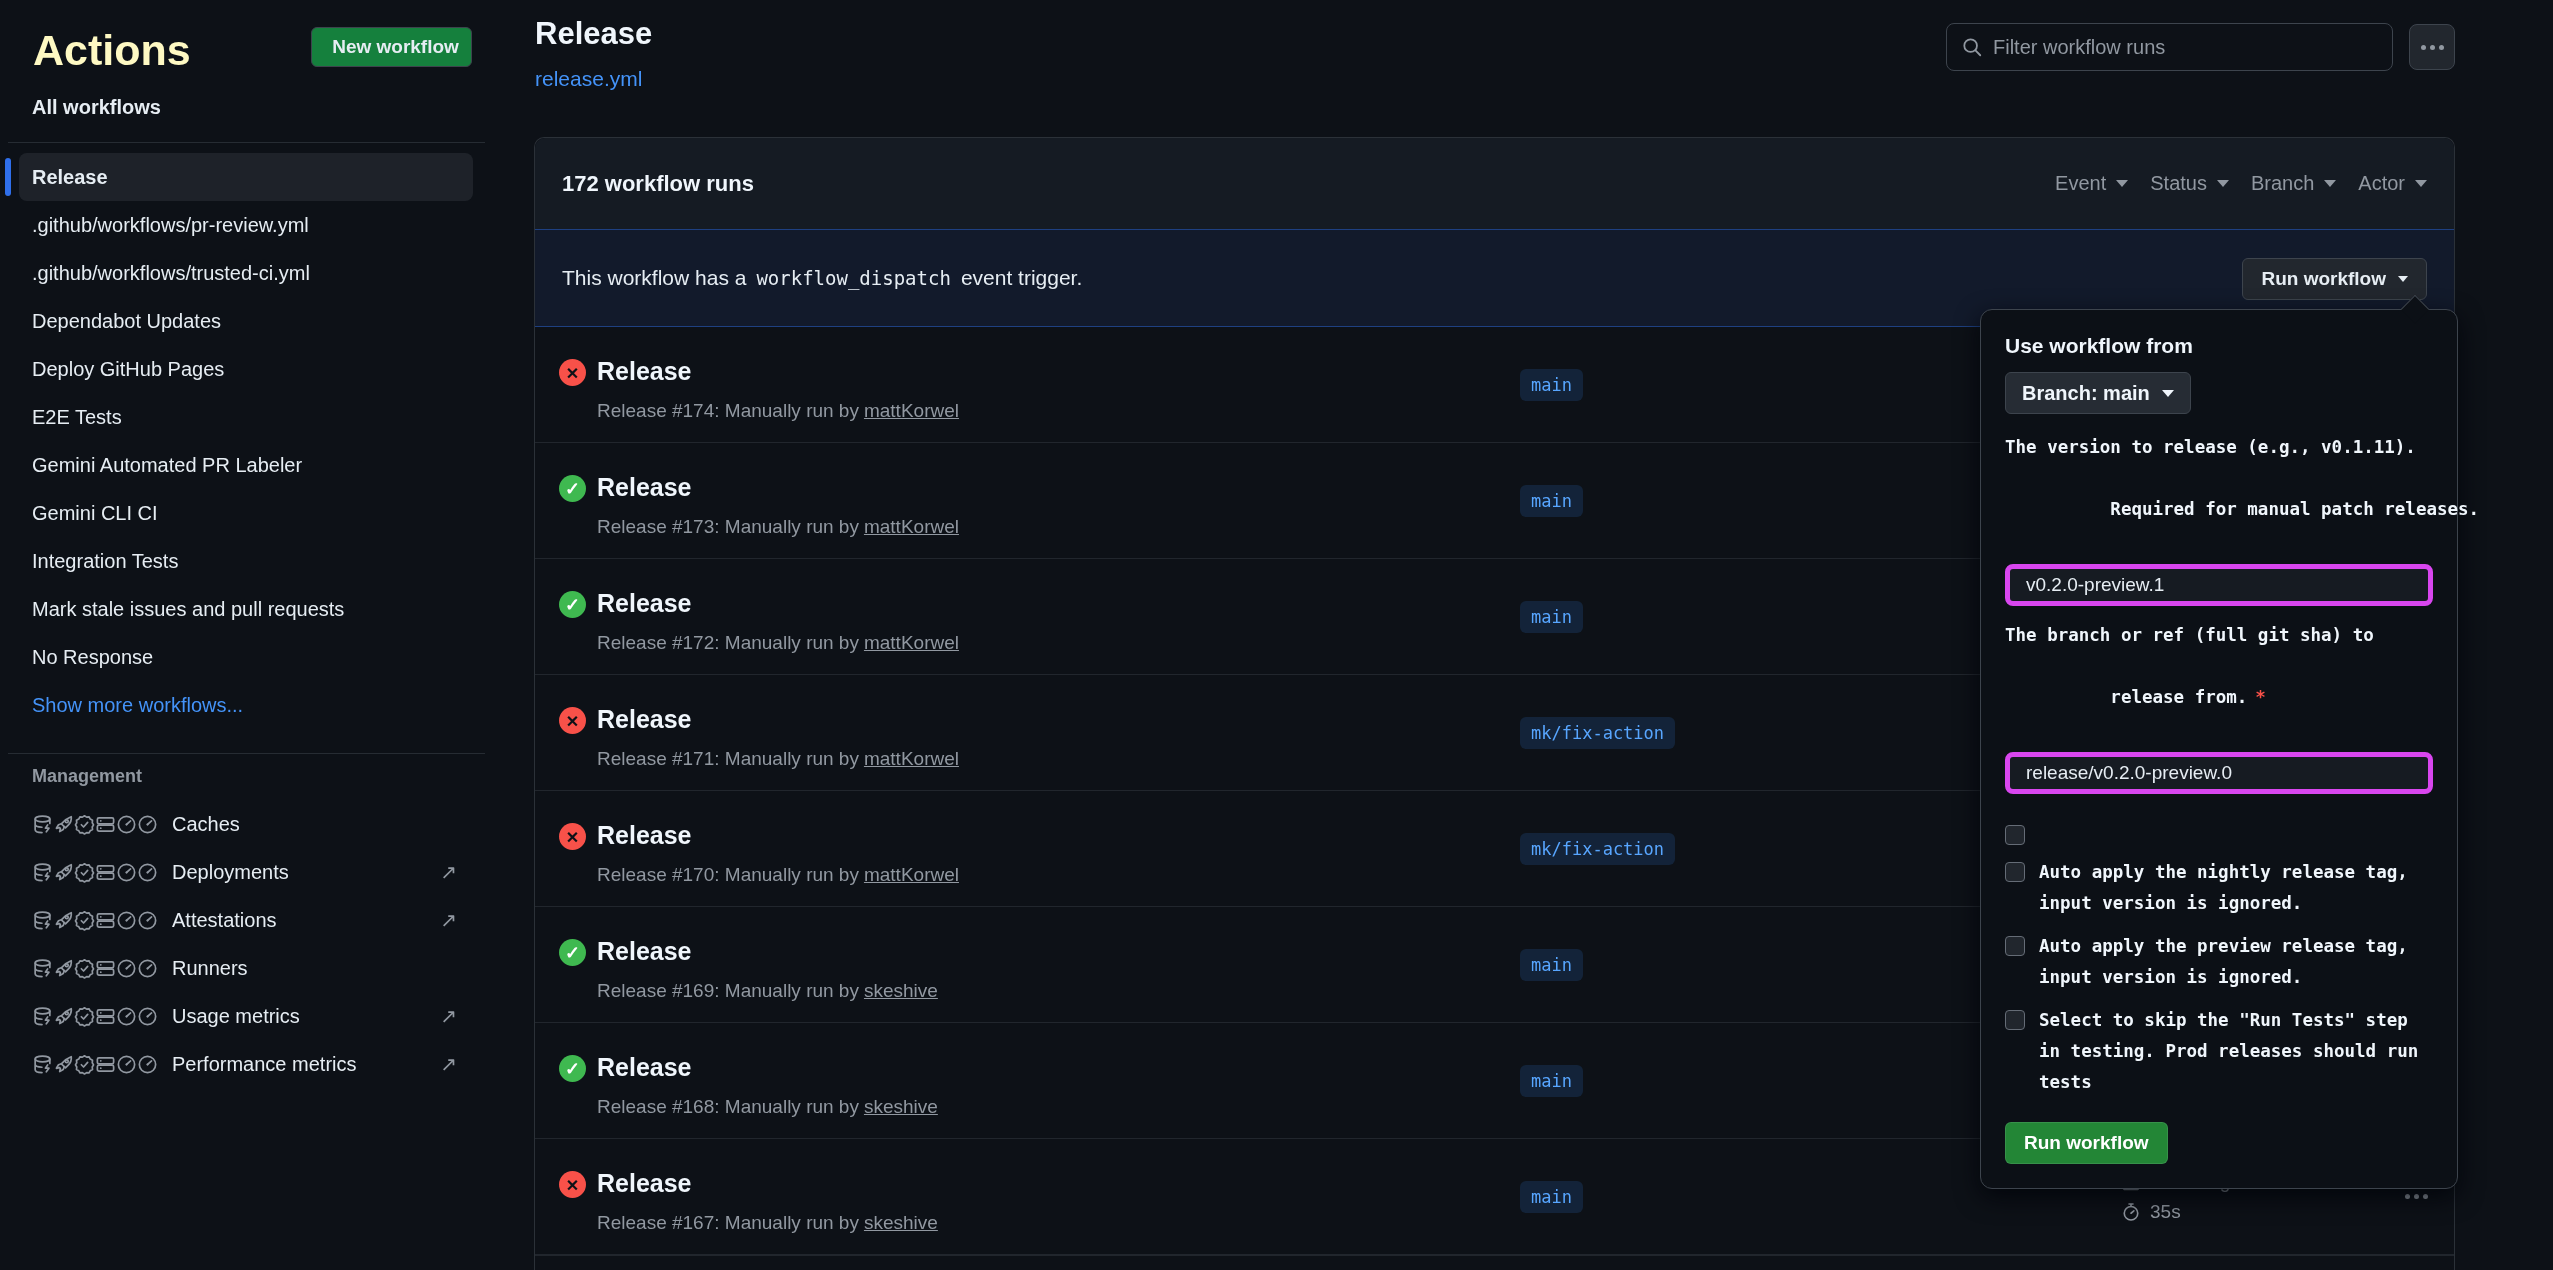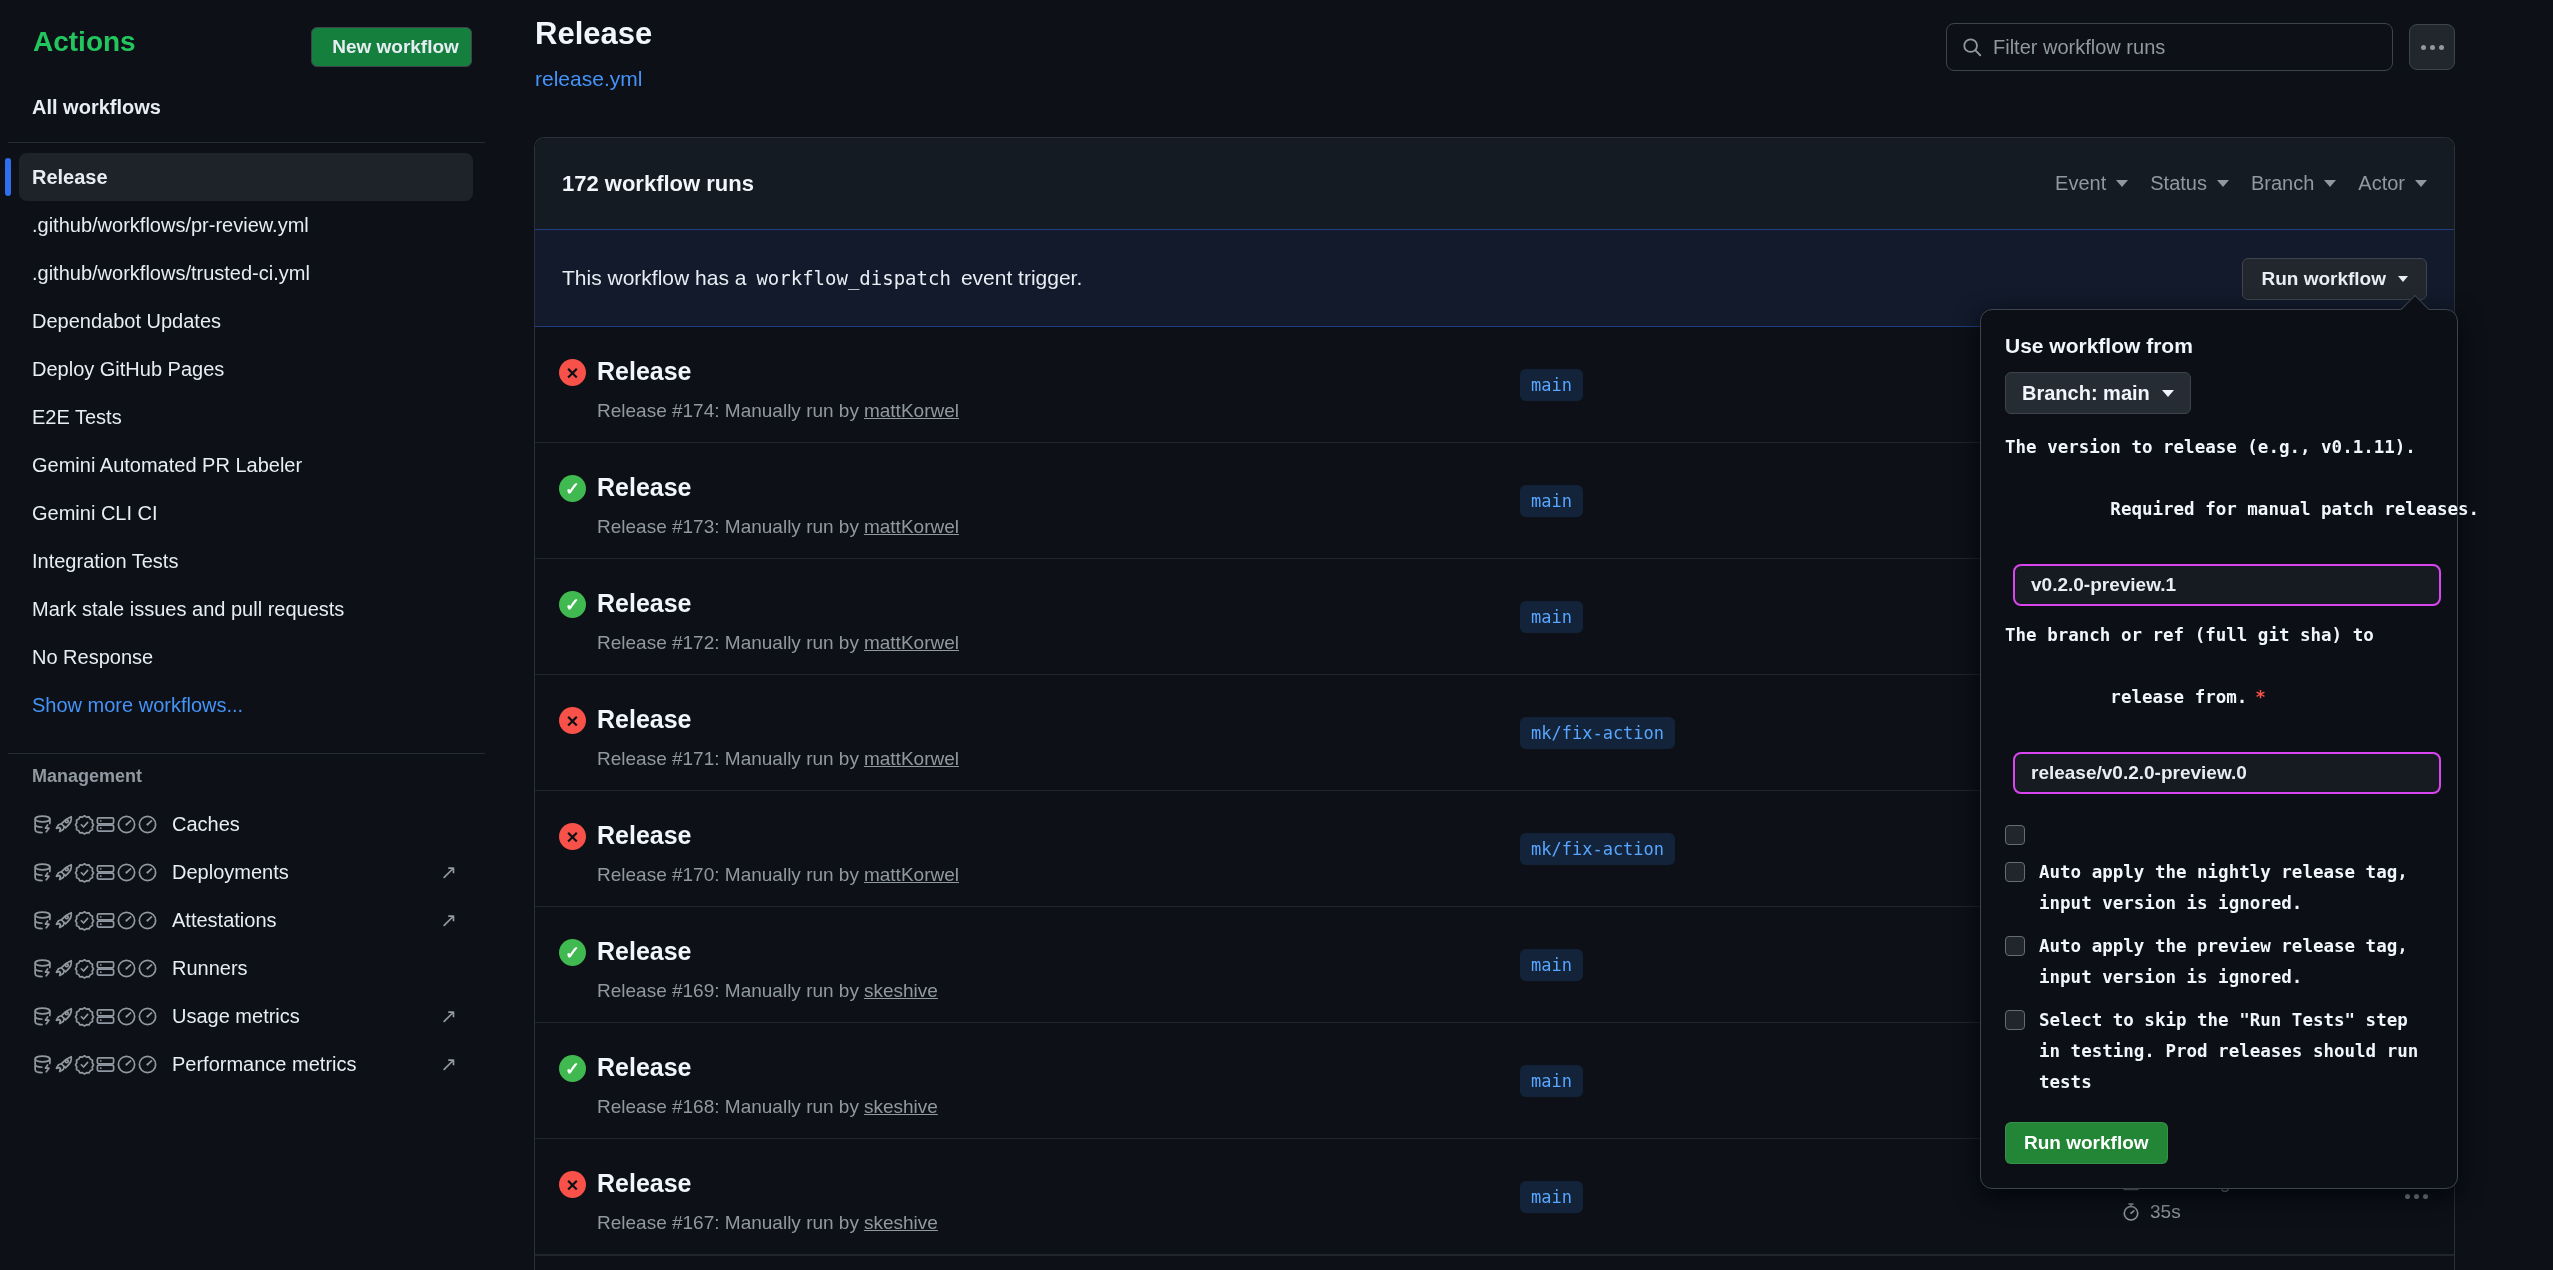--- a/index.html
+++ b/index.html
@@ -6,21 +6,21 @@
   html,body { width:2553px; height:1270px; overflow:hidden; }
   body {
     background:#0d1117; color:#e6edf3;
     font-family:"Liberation Sans", sans-serif;
     position:relative;
   }
   .mono { font-family:"DejaVu Sans Mono", monospace; }
 
   
   .sidebar { position:absolute; left:0; top:0; width:497px; height:1270px; }
-  .sidebar-title { position:absolute; left:33px; top:26px; font-size:28px; font-weight:700; color:#22c55e; }
+  .sidebar-title { position:absolute; left:33px; top:26px; font-size:43px; font-weight:700; color:#fef9c3; }
   .btn-new-workflow {
     position:absolute; left:311px; top:27px; width:161px; height:40px;
     background:#15803d; border:1px solid #3d444d; border-radius:6px;
     color:#e6edf3; font-size:19px; font-weight:700; font-family:inherit;
     display:flex; align-items:center; justify-content:center; cursor:pointer;padding-left:8px;
   }
   .all-workflows {
     position:absolute; left:19px; top:84px; width:454px; height:46px;
     display:flex; align-items:center; padding-left:13px; border-radius:8px;
     font-size:20px; color:#e6edf3; cursor:pointer;font-weight:bold;
@@ -133,23 +133,23 @@
   }
   .pop-title { font-size:21px; font-weight:700; color:#f0f6fc; margin-bottom:14px; }
   .btn-branch {
     height:42px; padding:0 16px; background:#262c34; border:1px solid #3d444d; border-radius:6px;
     color:#f0f6fc; font-size:20px; font-weight:700; font-family:inherit;
     display:inline-flex; align-items:center; gap:12px; cursor:pointer; margin-bottom:18px;
   }
   .field-desc { font-size:17.5px; font-weight:700; line-height:31px; color:#f0f6fc; white-space:pre; }
   .required-marker { color:#f85149; margin-left:8px; }
   .pop-input {
-    width:100%; height:42px; margin:8px 0 14px 8px; background:#161b22;
-    border:2px solid #d946ef; border-radius:8px; padding:0 16px;
-    color:#e6edf3; font-size:19px; font-family:inherit; outline:none;font-weight:bold;
+    width:100%; height:42px; margin:8px 0 14px 0; background:#161b22;
+    border:5px solid #d946ef; border-radius:8px; padding:0 16px;
+    color:#e6edf3; font-size:19px; font-family:inherit; outline:none;
   }
   .cb-row { display:flex; gap:14px; margin-top:12px; }
   .checkbox {
     width:20px; height:20px; margin-top:5px; flex:none;
     background:#21262d; border:1.5px solid #656c76; border-radius:4px; cursor:pointer;
   }
   .cb-label { font-size:17.5px; font-weight:700; line-height:31px; color:#f0f6fc; white-space:pre; cursor:default; }
   .btn-run-green {
     margin-top:24px; height:42px; padding:0 18px;
     background:#238636; border:1px solid rgba(240,246,252,0.1); border-radius:6px;

